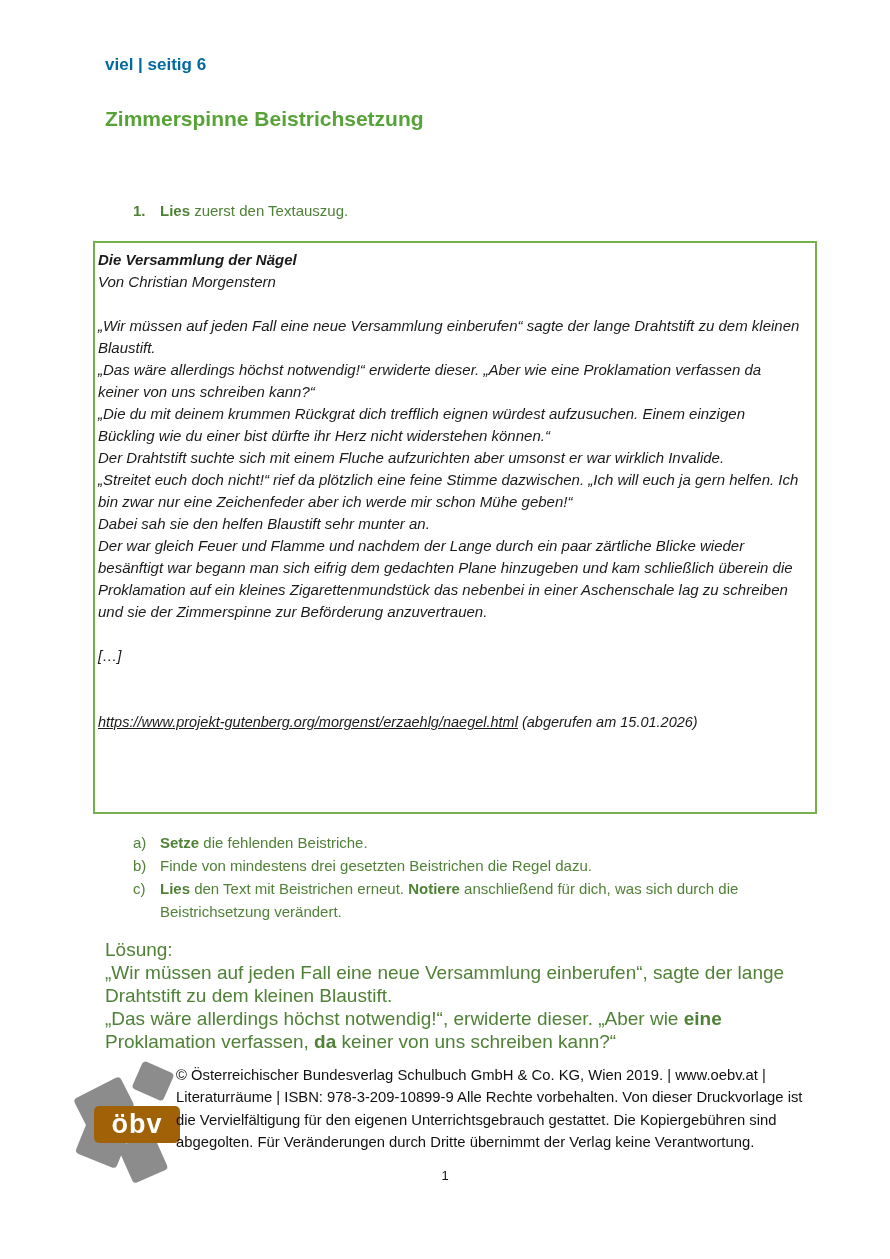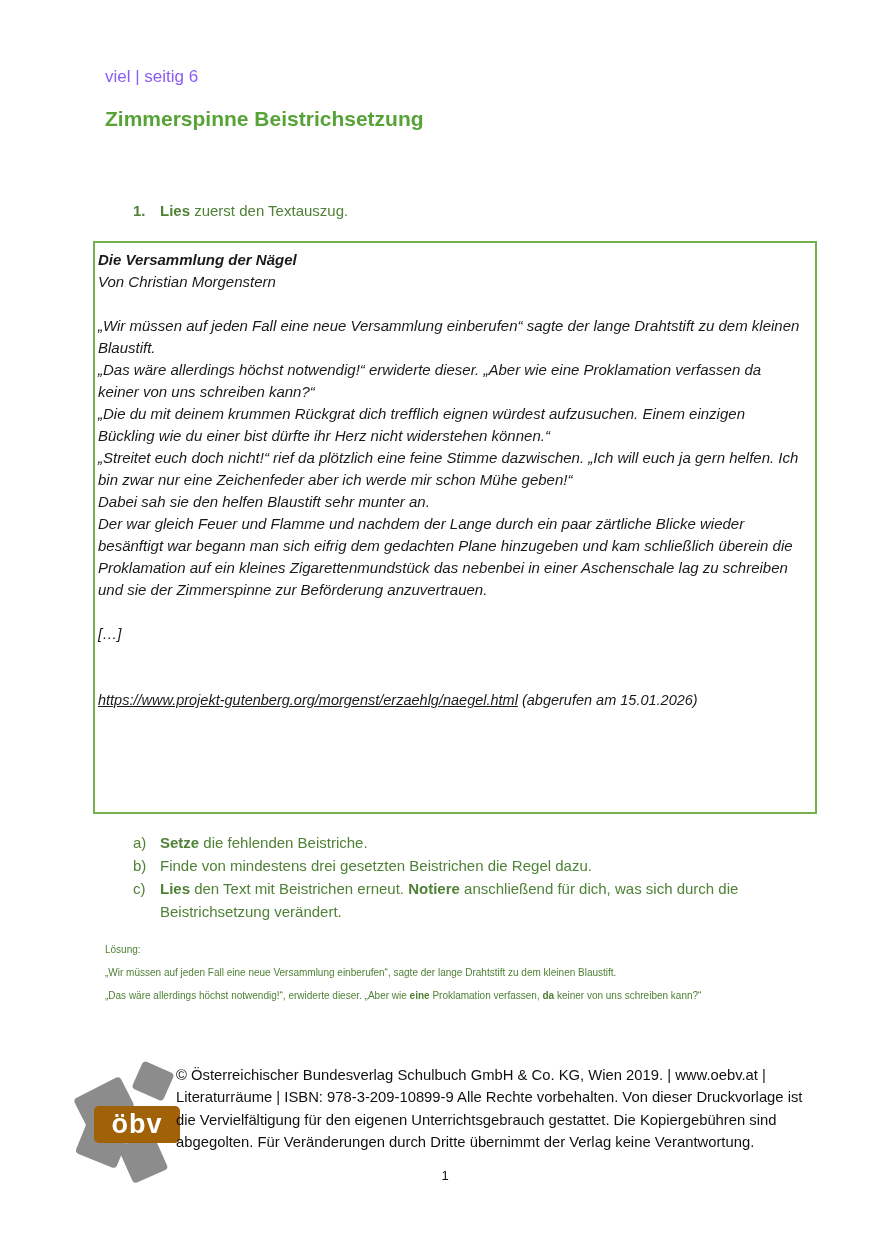--- a/index.html
+++ b/index.html
@@ -3,22 +3,22 @@
 <meta charset="utf-8">
 <style>
   * { margin:0; padding:0; box-sizing:border-box; }
   html,body { background:#ffffff; }
   body {
     width:890px; height:1259px; position:relative; overflow:hidden;
     font-family:"Liberation Sans", sans-serif; color:#1a1a1a;
   }
 
   .doc-header {
-    position:absolute; left:105px; top:67px;
-    font-size:17px; font-weight:normal; color:#8b5cf6;
+    position:absolute; left:105px; top:55px;
+    font-size:17px; font-weight:bold; color:#0369a1;
   }
   .doc-title {
     position:absolute; left:105px; top:107px;
     font-size:21px; font-weight:bold; color:#57a337;
   }
 
   .instruction {
     position:absolute; left:133px; top:202px; width:600px;
     font-size:15px; color:#4f8136; display:flex;
   }
@@ -38,21 +38,21 @@
   .tasks {
     position:absolute; left:133px; top:831px; width:665px;
     font-size:15px; line-height:23px; color:#4f8136;
   }
   .task-row  { display:flex; }
   .task-marker { width:27px; flex:none; }
   .task-text { flex:1; }
 
   .solution {
     position:absolute; left:105px; top:938px; width:712px;
-    font-size:10px; line-height:23px; color:#4f8136;
+    font-size:19px; line-height:23px; color:#4f8136;
   }
 
   .seg-bold { font-weight:bold; }
 
   .footer-logo { position:absolute; left:78px; top:1066px; width:108px; height:112px; }
   .petal { position:absolute; background:#8c8c8c; border-radius:4px; }
   .petal-top-right  { left:58px; top:0px;  width:34px; height:30px; transform:rotate(24deg); }
   .petal-upper-left { left:0px;  top:20px; width:52px; height:34px; transform:rotate(-27deg); }
   .petal-lower-left { left:2px;  top:60px; width:44px; height:36px; transform:rotate(22deg); }
   .petal-bottom     { left:46px; top:72px; width:38px; height:40px; transform:rotate(-24deg); }
@@ -86,20 +86,21 @@
 </div>
 
 <div class="excerpt-box">
   <div class="box-title">Die Versammlung der Nägel</div>
   <div class="box-author">Von Christian Morgenstern</div>
   <div class="box-blank"></div>
   <div>
       <div class="box-par">„Wir müssen auf jeden Fall eine neue Versammlung einberufen“ sagte der lange Drahtstift zu dem kleinen Blaustift.</div>
       <div class="box-par">„Das wäre allerdings höchst notwendig!“ erwiderte dieser. „Aber wie eine Proklamation verfassen da keiner von uns schreiben kann?“</div>
       <div class="box-par">„Die du mit deinem krummen Rückgrat dich trefflich eignen würdest aufzusuchen. Einem einzigen Bückling wie du einer bist dürfte ihr Herz nicht widerstehen können.“</div>
+      <div class="box-par">Der Drahtstift suchte sich mit einem Fluche aufzurichten aber umsonst er war wirklich Invalide.</div>
       <div class="box-par">„Streitet euch doch nicht!“ rief da plötzlich eine feine Stimme dazwischen. „Ich will euch ja gern helfen. Ich bin zwar nur eine Zeichenfeder aber ich werde mir schon Mühe geben!“</div>
       <div class="box-par">Dabei sah sie den helfen Blaustift sehr munter an.</div>
       <div class="box-par">Der war gleich Feuer und Flamme und nachdem der Lange durch ein paar zärtliche Blicke wieder besänftigt war begann man sich eifrig dem gedachten Plane hinzugeben und kam schließlich überein die Proklamation auf ein kleines Zigarettenmundstück das nebenbei in einer Aschenschale lag zu schreiben und sie der Zimmerspinne zur Beförderung anzuvertrauen.</div>
     </div>
   <div class="box-ellipsis">[…]</div>
   <div class="box-source"><span class="source-url">https://www.projekt-gutenberg.org/morgenst/erzaehlg/naegel.html</span><span> (abgerufen am 15.01.2026)</span></div>
 </div>
 
 <div class="tasks">
     <div class="task-row">

